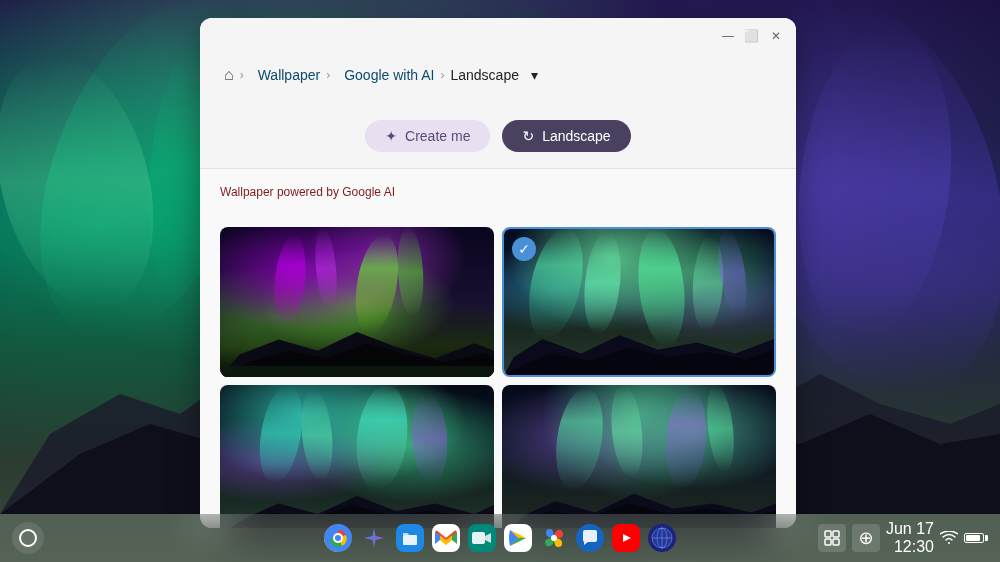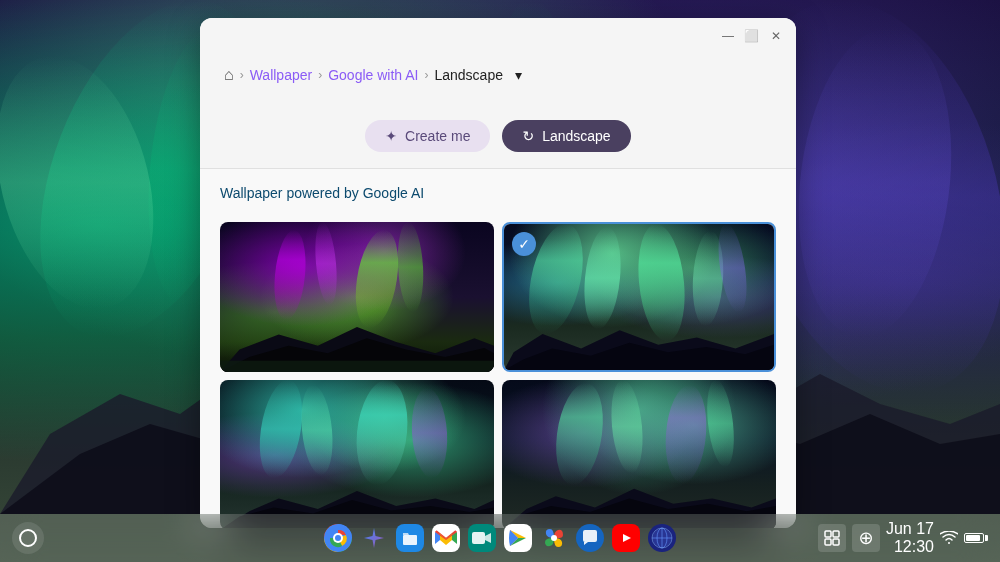--- a/index.html
+++ b/index.html
@@ -127,21 +127,22 @@
       color: #444;
     }
 
     .breadcrumb-sep {
       color: #999;
       font-size: 12px;
     }
 
     .breadcrumb-item {
       cursor: pointer;
-      color: #8b5cf6;
+      color: #0c4a6e;
+      margin-left: 8px;
     }
 
     .breadcrumb-active {
       display: flex;
       align-items: center;
       gap: 12px;
       font-weight: 500;
       color: #222;
     }
 
@@ -208,23 +209,23 @@
       margin: 0 0 0 0;
     }
 
     
     #gallery-area {
       padding: 16px 20px;
       background: #f9f9f9;
     }
 
     #gallery-label {
-      font-size: 14px;
-      color: #0c4a6e;
-      margin-bottom: 21px;
+      font-size: 12px;
+      color: #7f1d1d;
+      margin-bottom: 28px;
     }
 
     #image-grid {
       display: grid;
       grid-template-columns: 1fr 1fr;
       gap: 8px;
     }
 
     .grid-image {
       border-radius: 8px;

